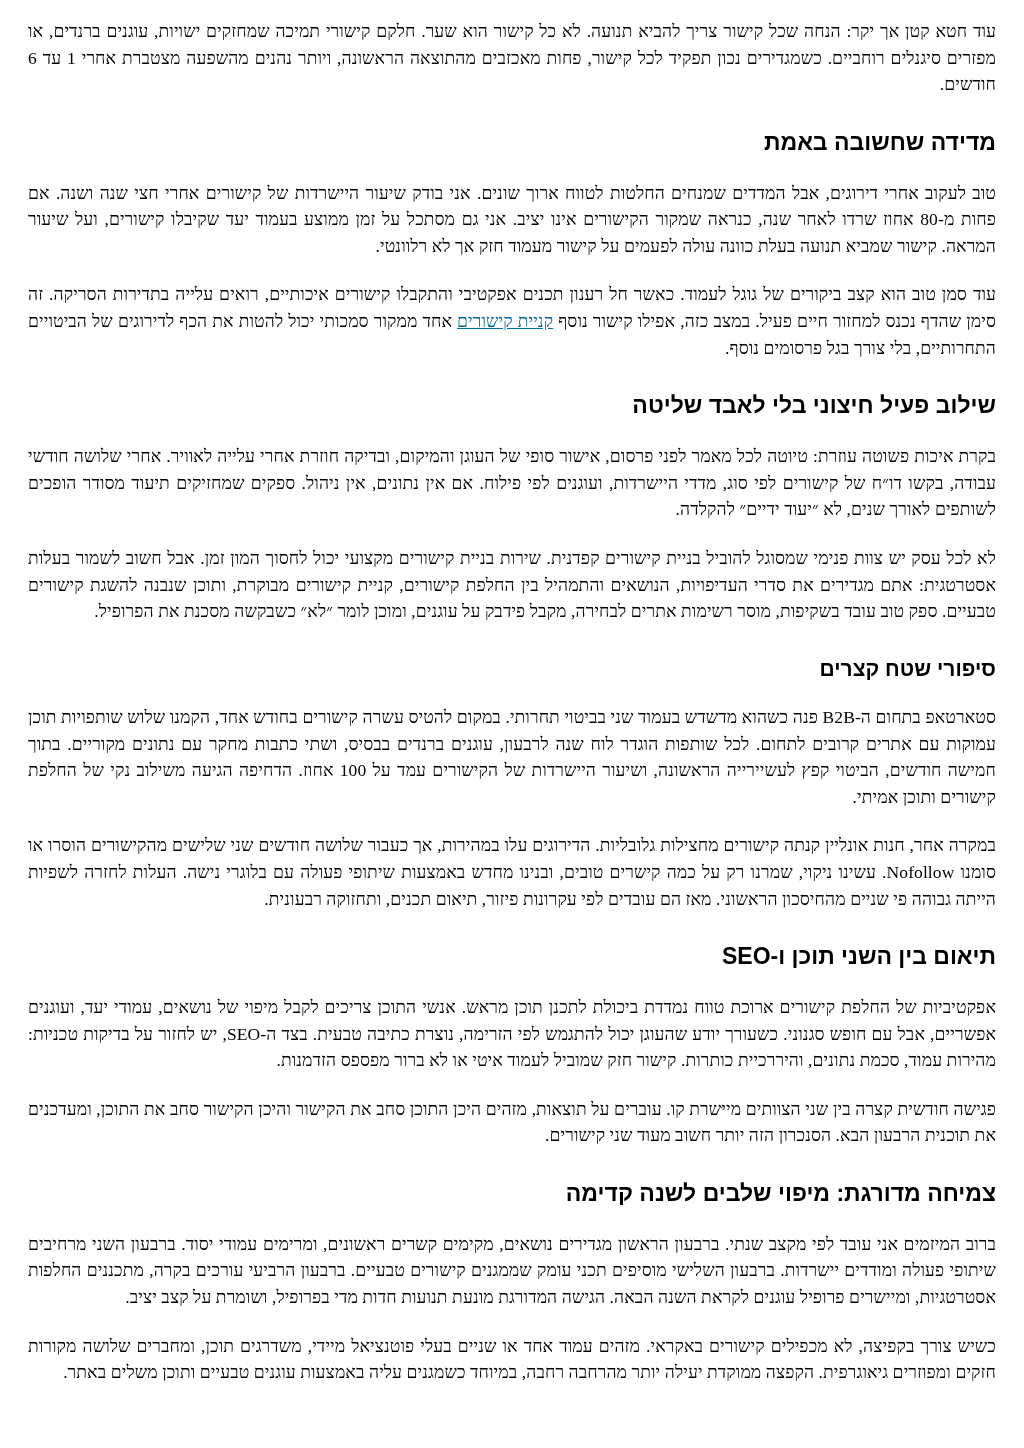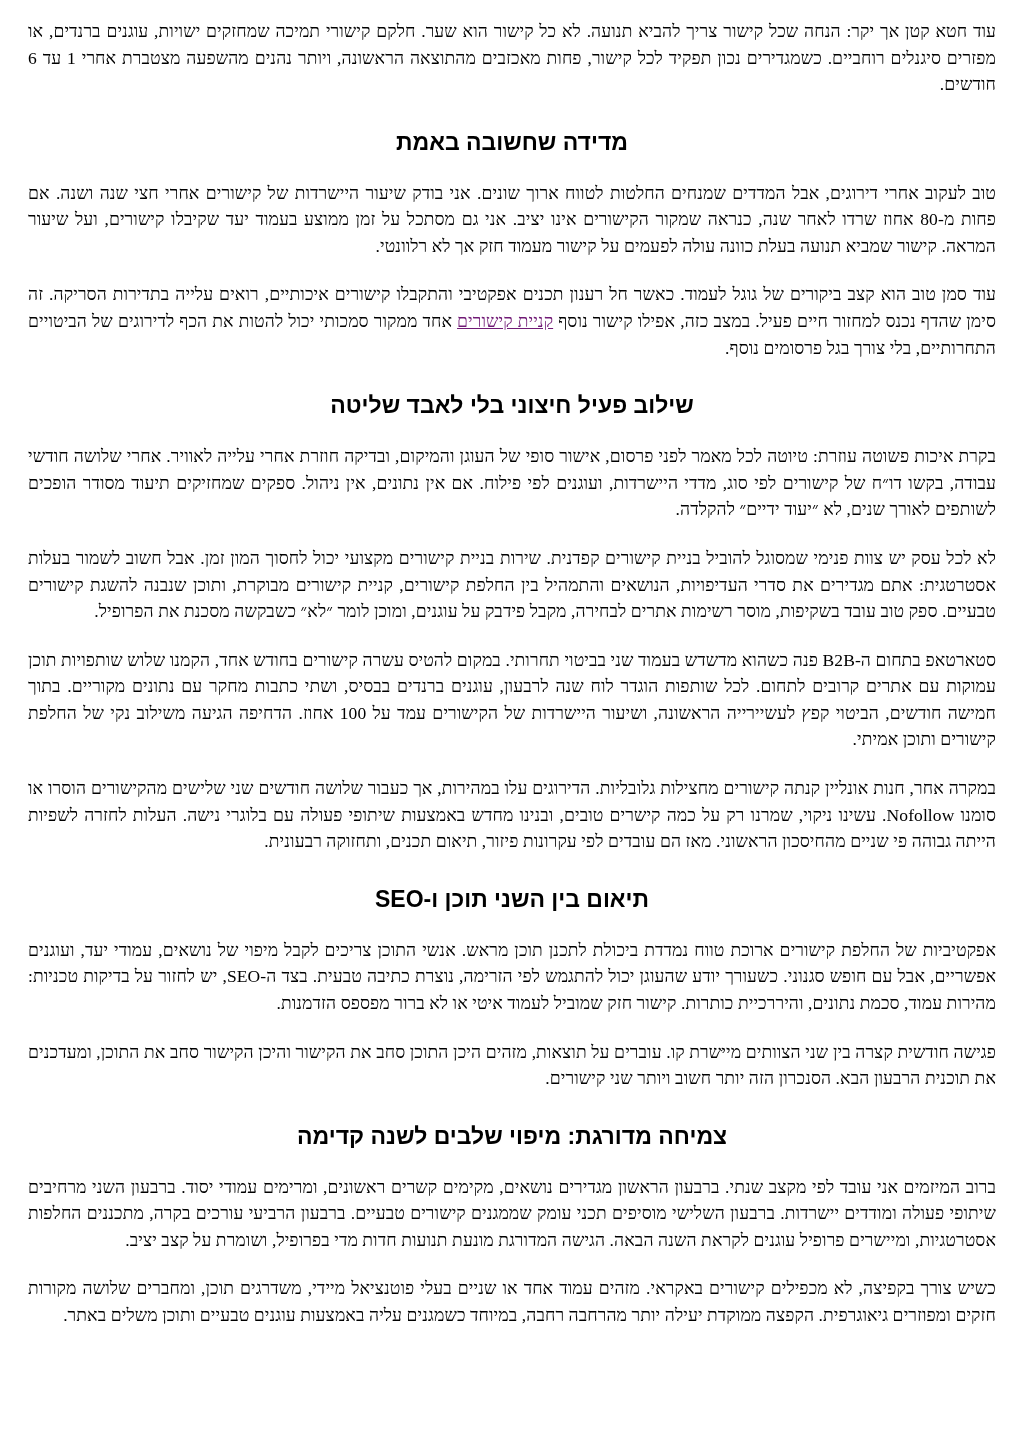--- a/index.html
+++ b/index.html
@@ -27,27 +27,27 @@
     text-align: justify;
     margin: 0 0 22px 0;
     letter-spacing: 0.1px;
   }
   h2.heading {
     font-family: "Liberation Sans", "DejaVu Sans", sans-serif;
     font-weight: bold;
     font-size: 23px;
     line-height: 1.3;
     margin: 30px 0 22px 0;
-    text-align: center;
+    text-align: right;
   }
   h2.heading.small {
     font-size: 21px;
   }
   a.inline-link {
-    color: #701a75;
+    color: #0369a1;
     text-decoration: underline;
   }
   .spacer-top { height: 2px; }
 </style>
 </head>
 <body>
 
 <div class="page">
 
   <div class="spacer-top"></div>
@@ -60,30 +60,31 @@
   <p class="para">טוב לעקוב אחרי דירוגים, אבל המדדים שמנחים החלטות לטווח ארוך שונים. אני בודק שיעור היישרדות של קישורים אחרי חצי שנה ושנה. אם פחות מ-80 אחוז שרדו לאחר שנה, כנראה שמקור הקישורים אינו יציב. אני גם מסתכל על זמן ממוצע בעמוד יעד שקיבלו קישורים, ועל שיעור המראה. קישור שמביא תנועה בעלת כוונה עולה לפעמים על קישור מעמוד חזק אך לא רלוונטי.</p>
 
   <p class="para"><span>עוד סמן טוב הוא קצב ביקורים של גוגל לעמוד. כאשר חל רענון תכנים אפקטיבי והתקבלו קישורים איכותיים, רואים עלייה בתדירות הסריקה. זה סימן שהדף נכנס למחזור חיים פעיל. במצב כזה, אפילו קישור נוסף </span><a class="inline-link" href="#">קניית קישורים</a><span> אחד ממקור סמכותי יכול להטות את הכף לדירוגים של הביטויים התחרותיים, בלי צורך בגל פרסומים נוסף.</span></p>
 
   <h2 class="heading">שילוב פעיל חיצוני בלי לאבד שליטה</h2>
 
   <p class="para">בקרת איכות פשוטה עוזרת: טיוטה לכל מאמר לפני פרסום, אישור סופי של העוגן והמיקום, ובדיקה חוזרת אחרי עלייה לאוויר. אחרי שלושה חודשי עבודה, בקשו דו״ח של קישורים לפי סוג, מדדי היישרדות, ועוגנים לפי פילוח. אם אין נתונים, אין ניהול. ספקים שמחזיקים תיעוד מסודר הופכים לשותפים לאורך שנים, לא ״יעוד ידיים״ להקלדה.</p>
 
   <p class="para">לא לכל עסק יש צוות פנימי שמסוגל להוביל בניית קישורים קפדנית. שירות בניית קישורים מקצועי יכול לחסוך המון זמן. אבל חשוב לשמור בעלות אסטרטגית: אתם מגדירים את סדרי העדיפויות, הנושאים והתמהיל בין החלפת קישורים, קניית קישורים מבוקרת, ותוכן שנבנה להשגת קישורים טבעיים. ספק טוב עובד בשקיפות, מוסר רשימות אתרים לבחירה, מקבל פידבק על עוגנים, ומוכן לומר ״לא״ כשבקשה מסכנת את הפרופיל.</p>
 
+  <h2 class="heading small">סיפורי שטח קצרים</h2>
 
   <p class="para">סטארטאפ בתחום ה-B2B פנה כשהוא מדשדש בעמוד שני בביטוי תחרותי. במקום להטיס עשרה קישורים בחודש אחד, הקמנו שלוש שותפויות תוכן עמוקות עם אתרים קרובים לתחום. לכל שותפות הוגדר לוח שנה לרבעון, עוגנים ברנדים בבסיס, ושתי כתבות מחקר עם נתונים מקוריים. בתוך חמישה חודשים, הביטוי קפץ לעשיירייה הראשונה, ושיעור היישרדות של הקישורים עמד על 100 אחוז. הדחיפה הגיעה משילוב נקי של החלפת קישורים ותוכן אמיתי.</p>
 
   <p class="para">במקרה אחר, חנות אונליין קנתה קישורים מחצילות גלובליות. הדירוגים עלו במהירות, אך כעבור שלושה חודשים שני שלישים מהקישורים הוסרו או סומנו Nofollow. עשינו ניקוי, שמרנו רק על כמה קישרים טובים, ובנינו מחדש באמצעות שיתופי פעולה עם בלוגרי נישה. העלות לחזרה לשפיות הייתה גבוהה פי שניים מהחיסכון הראשוני. מאז הם עובדים לפי עקרונות פיזור, תיאום תכנים, ותחזוקה רבעונית.</p>
 
   <h2 class="heading">תיאום בין השני תוכן ו-SEO</h2>
 
   <p class="para">אפקטיביות של החלפת קישורים ארוכת טווח נמדדת ביכולת לתכנן תוכן מראש. אנשי התוכן צריכים לקבל מיפוי של נושאים, עמודי יעד, ועוגנים אפשריים, אבל עם חופש סגנוני. כשעורך יודע שהעוגן יכול להתגמש לפי הזרימה, נוצרת כתיבה טבעית. בצד ה-SEO, יש לחזור על בדיקות טכניות: מהירות עמוד, סכמת נתונים, והיררכיית כותרות. קישור חזק שמוביל לעמוד איטי או לא ברור מפספס הזדמנות.</p>
 
-  <p class="para">פגישה חודשית קצרה בין שני הצוותים מייּשרת קו. עוברים על תוצאות, מזהים היכן התוכן סחב את הקישור והיכן הקישור סחב את התוכן, ומעדכנים את תוכנית הרבעון הבא. הסנכרון הזה יותר חשוב ויותר שני קישורים.</p>
+  <p class="para">פגישה חודשית קצרה בין שני הצוותים מייּשרת קו. עוברים על תוצאות, מזהים היכן התוכן סחב את הקישור והיכן הקישור סחב את התוכן, ומעדכנים את תוכנית הרבעון הבא. הסנכרון הזה יותר חשוב מעוד שני קישורים.</p>
 
   <h2 class="heading">צמיחה מדורגת: מיפוי שלבים לשנה קדימה</h2>
 
   <p class="para">ברוב המיזמים אני עובד לפי מקצב שנתי. ברבעון הראשון מגדירים נושאים, מקימים קשרים ראשונים, ומרימים עמודי יסוד. ברבעון השני מרחיבים שיתופי פעולה ומודדים יישרדות. ברבעון השלישי מוסיפים תכני עומק שממגנים קישורים טבעיים. ברבעון הרביעי עורכים בקרה, מתכננים החלפות אסטרטגיות, ומיישרים פרופיל עוגנים לקראת השנה הבאה. הגישה המדורגת מונעת תנועות חדות מדי בפרופיל, ושומרת על קצב יציב.</p>
 
   <p class="para">כשיש צורך בקפיצה, לא מכפילים קישורים באקראי. מזהים עמוד אחד או שניים בעלי פוטנציאל מיידי, משדרגים תוכן, ומחברים שלושה מקורות חזקים ומפוזרים גיאוגרפית. הקפצה ממוקדת יעילה יותר מהרחבה רחבה, במיוחד כשמגנים עליה באמצעות עוגנים טבעיים ותוכן משלים באתר.</p>
 
 </div>
 
 </body></html>

